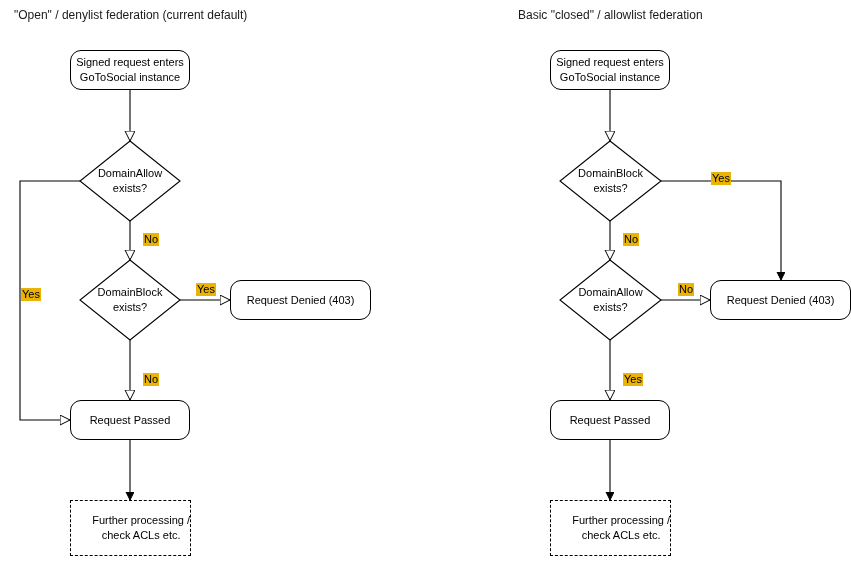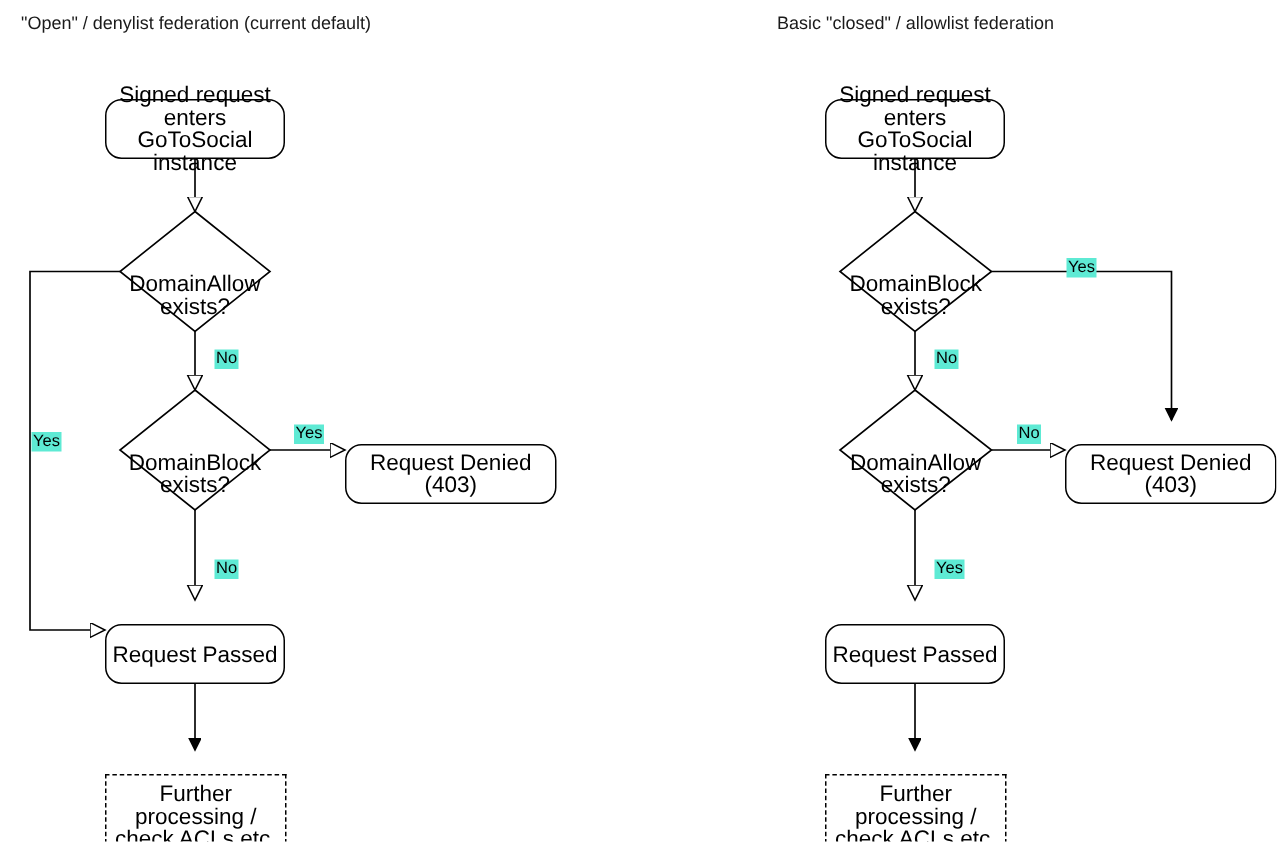--- a/index.html
+++ b/index.html
@@ -34,50 +34,50 @@
   #title-right { left: 518px; top: 8px; }
 
   
   .node {
     position: absolute;
     box-sizing: border-box;
     display: flex;
     align-items: center;
     justify-content: center;
     text-align: center;
-    font-size: 15px;
+    font-size: 11px;
     line-height: 15px;
     color: #000;
     background: #ffffff;
-    margin-top: 16px;
   }
   .node.rounded {
     border: 1px solid #000000;
     border-radius: 11px;
   }
   .node.dashed {
     border: 1px dashed #000000;
     border-radius: 0;
     background: transparent;
+    justify-content: flex-end;
   }
   .node .lbl { pointer-events: none; white-space: pre-line; }
 
   
   .node.diamond {
     border: none;
     background: transparent;
     text-align: center;
   }
 
   .edge-label {
     position: absolute;
     font-size: 11px;
     line-height: 13px;
     color: #000000;
-    background: #5eead4;
+    background: #eab308;
     padding: 0 1px;
     white-space: nowrap;
   }
 </style>
 </head>
 <body>
 
 <svg id="canvas" viewBox="0 0 851 561" xmlns="http://www.w3.org/2000/svg">
   <defs>
     <marker id="hollowArrow" markerWidth="12" markerHeight="12" refX="10" refY="5" orient="auto" markerUnits="userSpaceOnUse">

